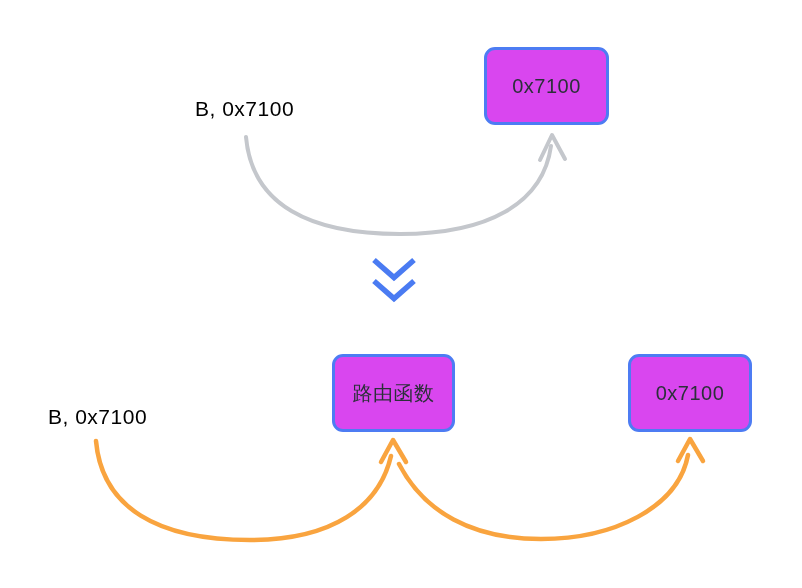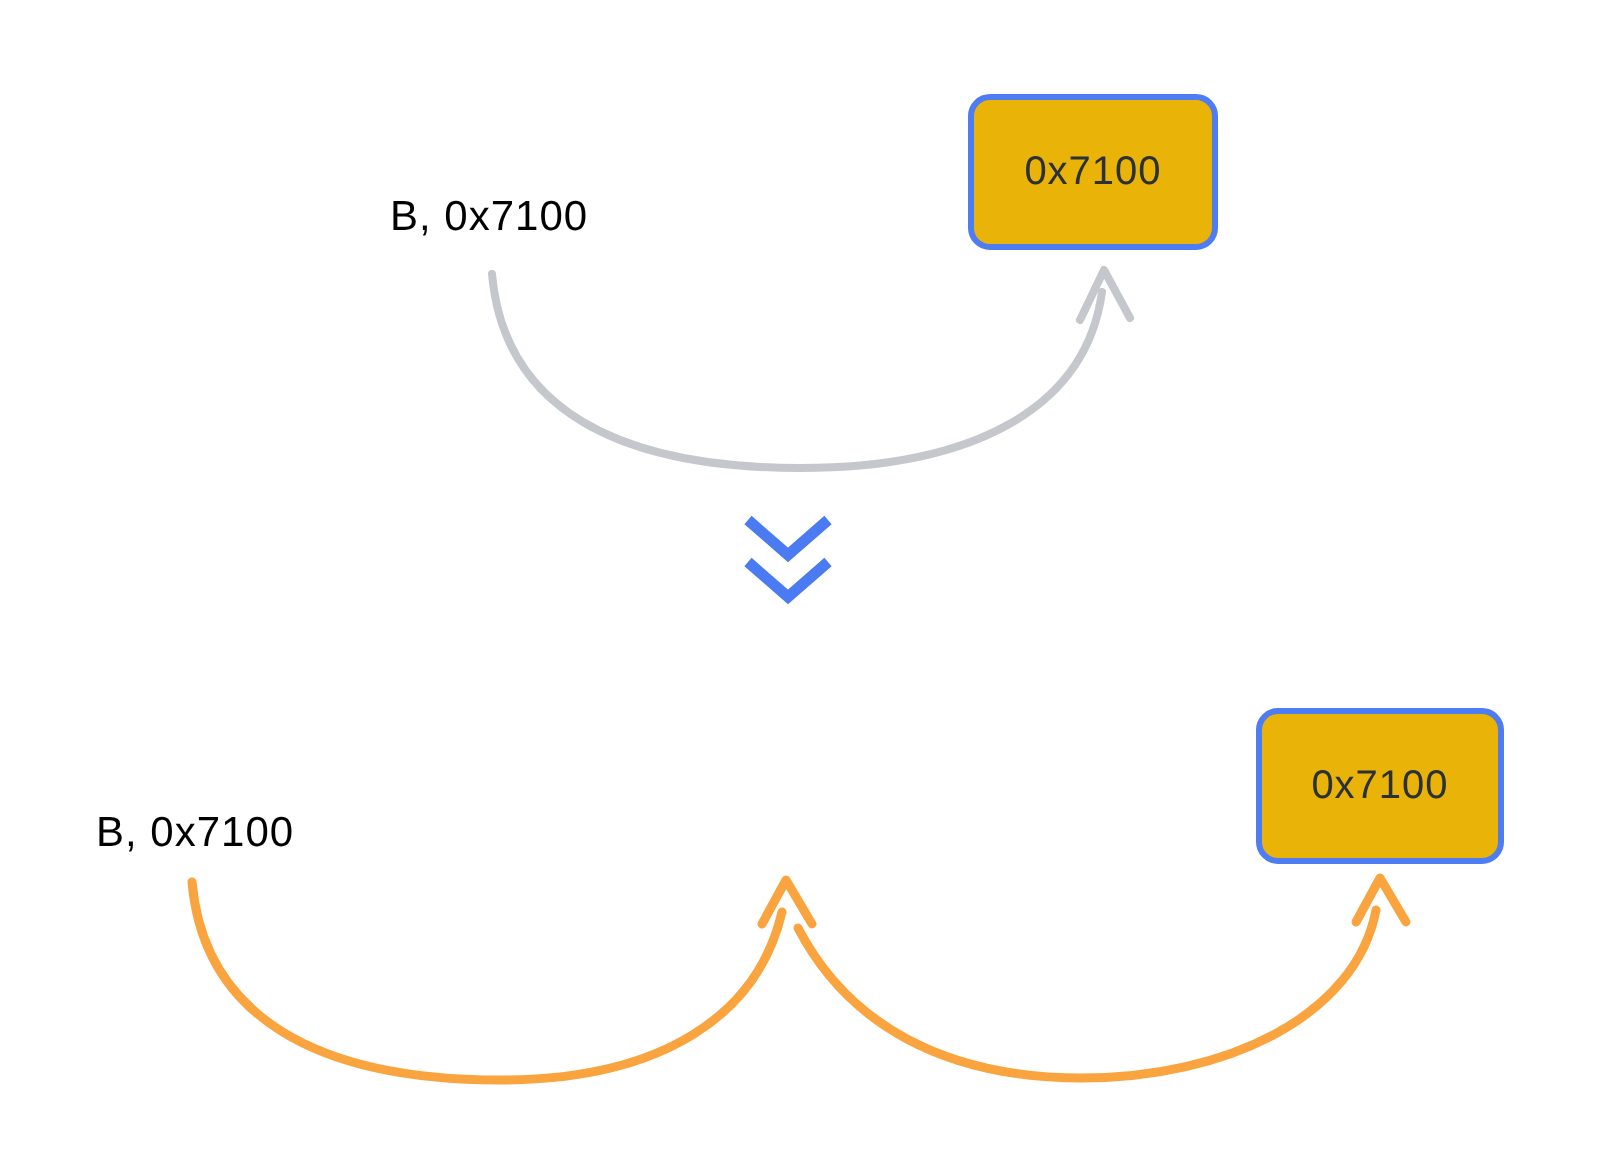--- a/index.html
+++ b/index.html
@@ -20,21 +20,21 @@
     left: 0;
     top: 0;
     width: 802px;
     height: 588px;
   }
   .node-box {
     position: absolute;
     box-sizing: border-box;
     border: 3.5px solid #4d7cf3;
     border-radius: 11px;
-    background: #eab308;
+    background: #d946ef;
     display: flex;
     align-items: center;
     justify-content: center;
     font-size: 20px;
     color: #2b3039;
     letter-spacing: 0.5px;
   }
   .box-top-target   { left: 484px; top: 47px;  width: 125px; height: 78px; }
   .box-router       { left: 332px; top: 354px; width: 123px; height: 78px; }
   .box-bottom-target{ left: 628px; top: 354px; width: 124px; height: 78px; }
@@ -77,18 +77,21 @@
   </svg>
 
   <div class="msg-label label-top">B, 0x7100</div>
 
   <div class="node-box box-top-target">
     <span>0x7100</span>
   </div>
 
   <div class="msg-label label-bottom">B, 0x7100</div>
 
+  <div class="node-box box-router">
+    <span>路由函数</span>
+  </div>
 
   <div class="node-box box-bottom-target">
     <span>0x7100</span>
   </div>
 
 </div>
 
 </body></html>

